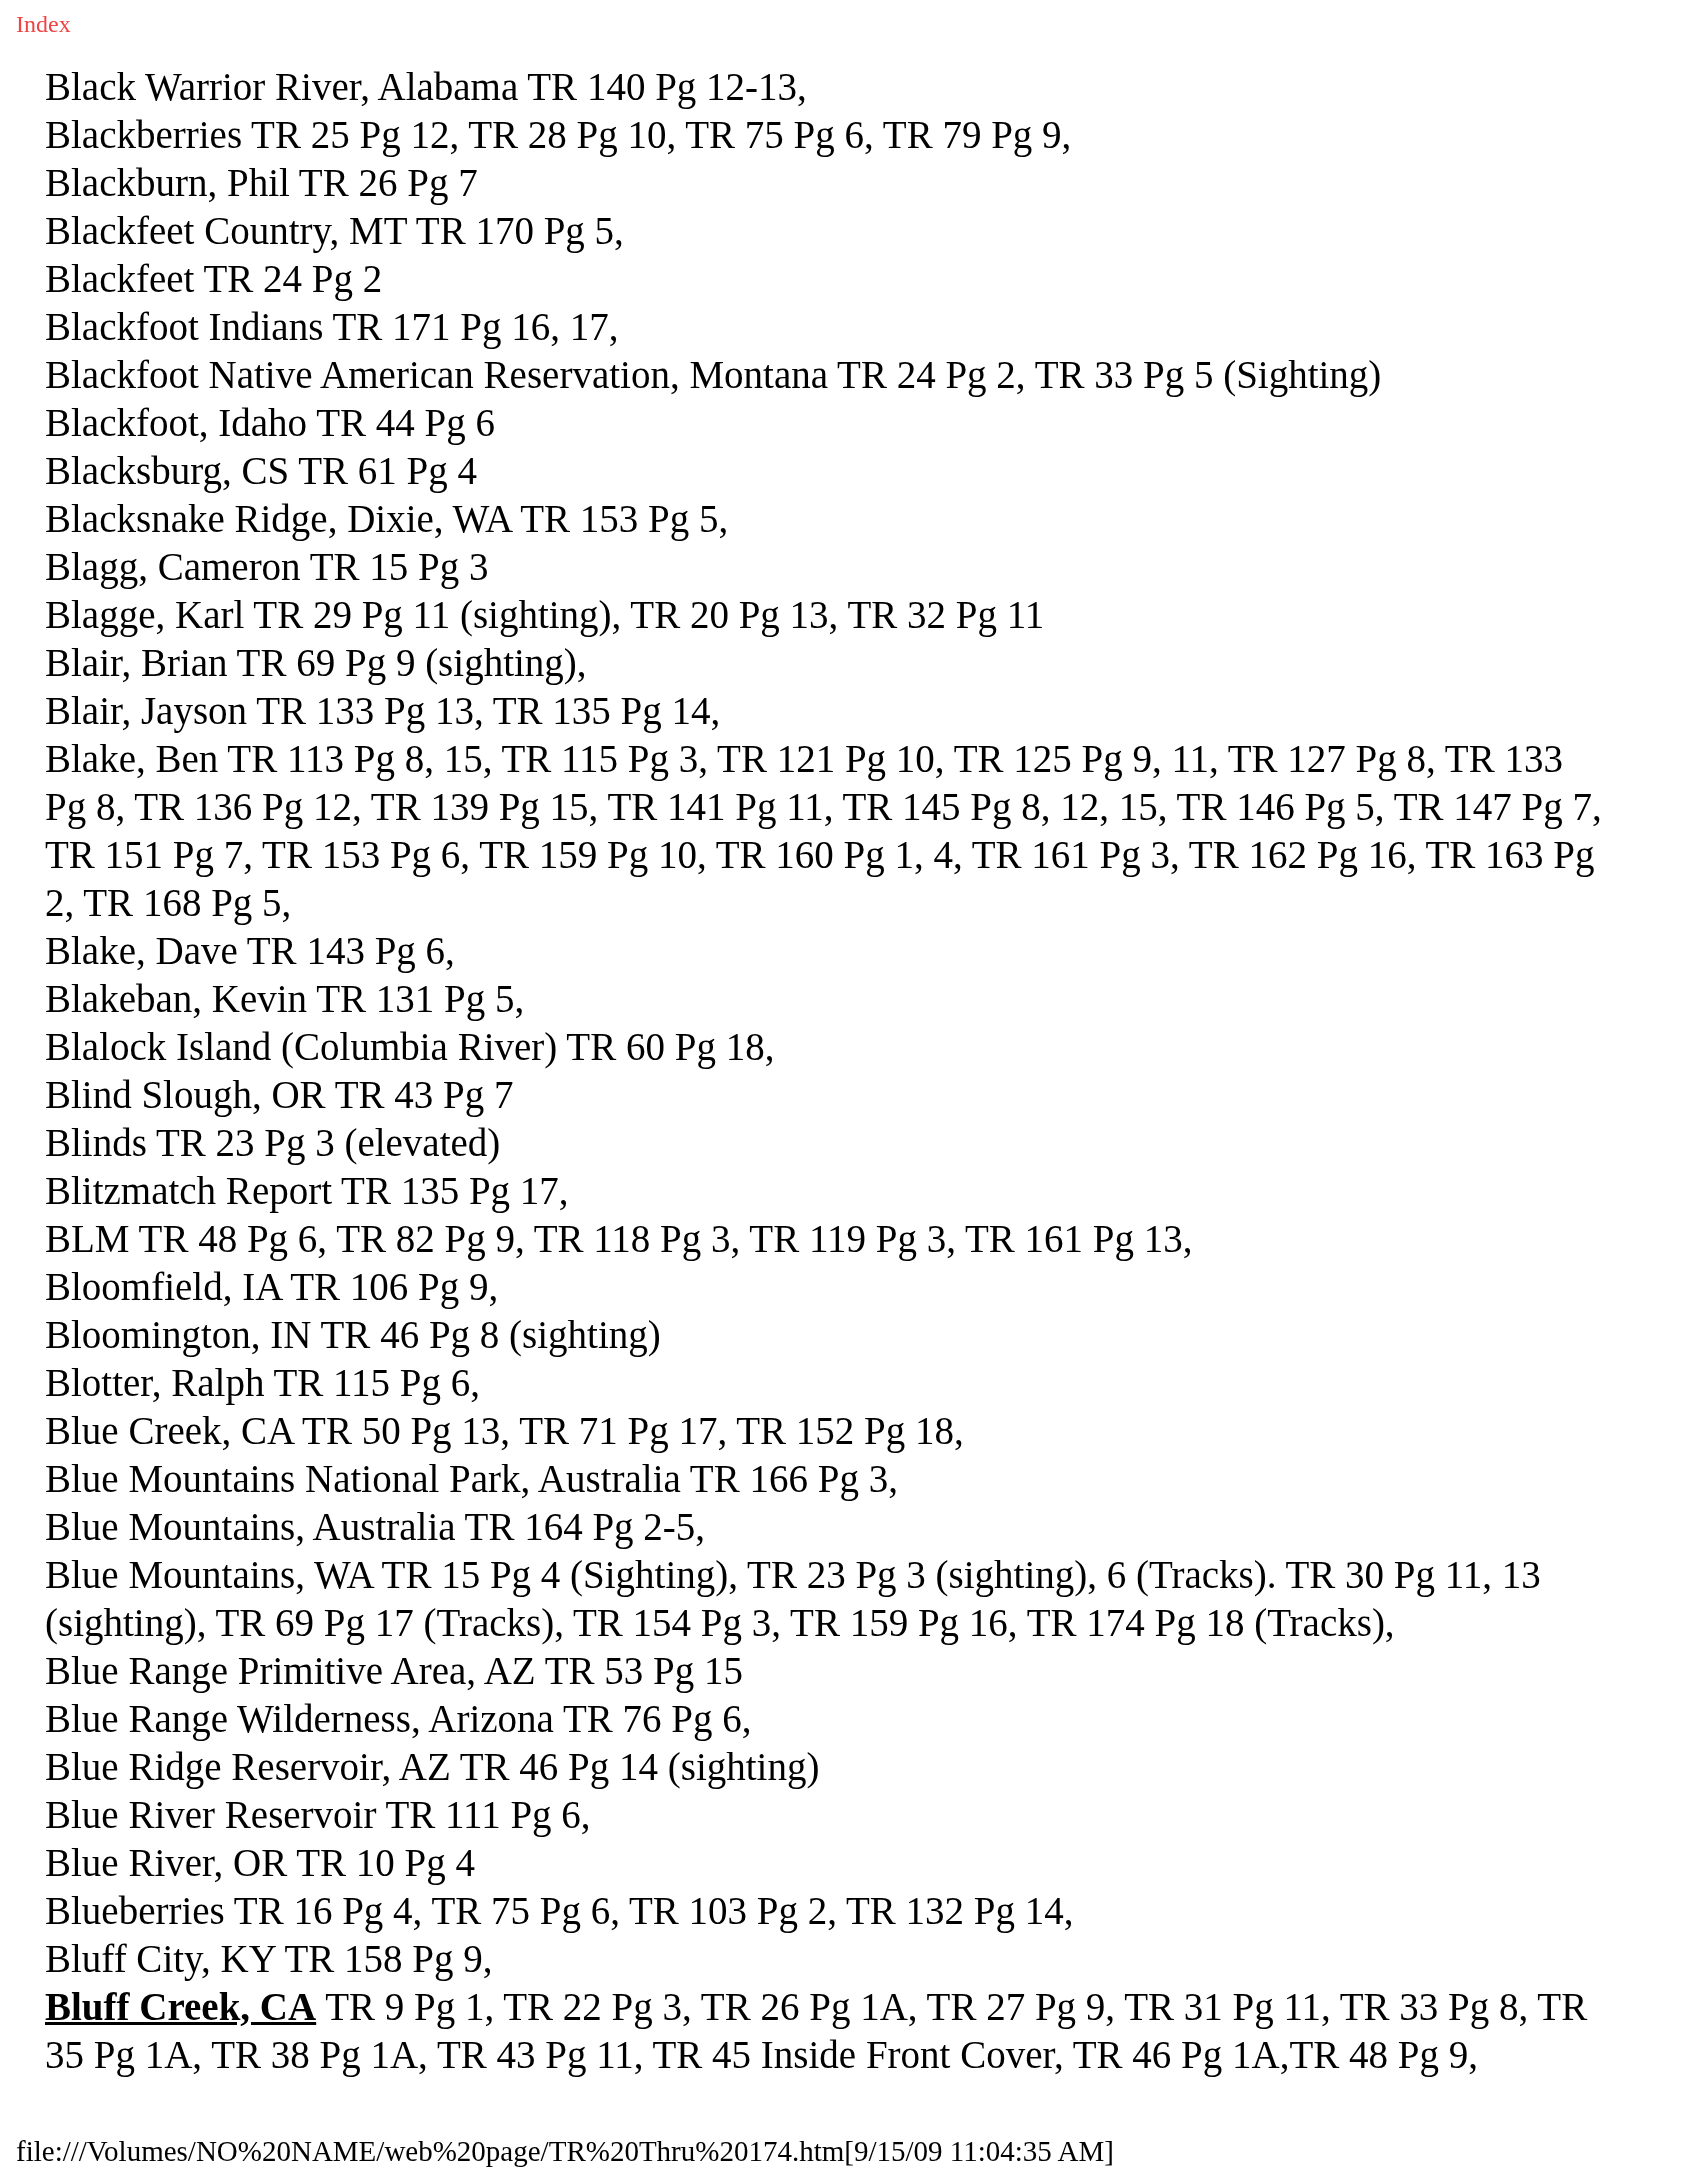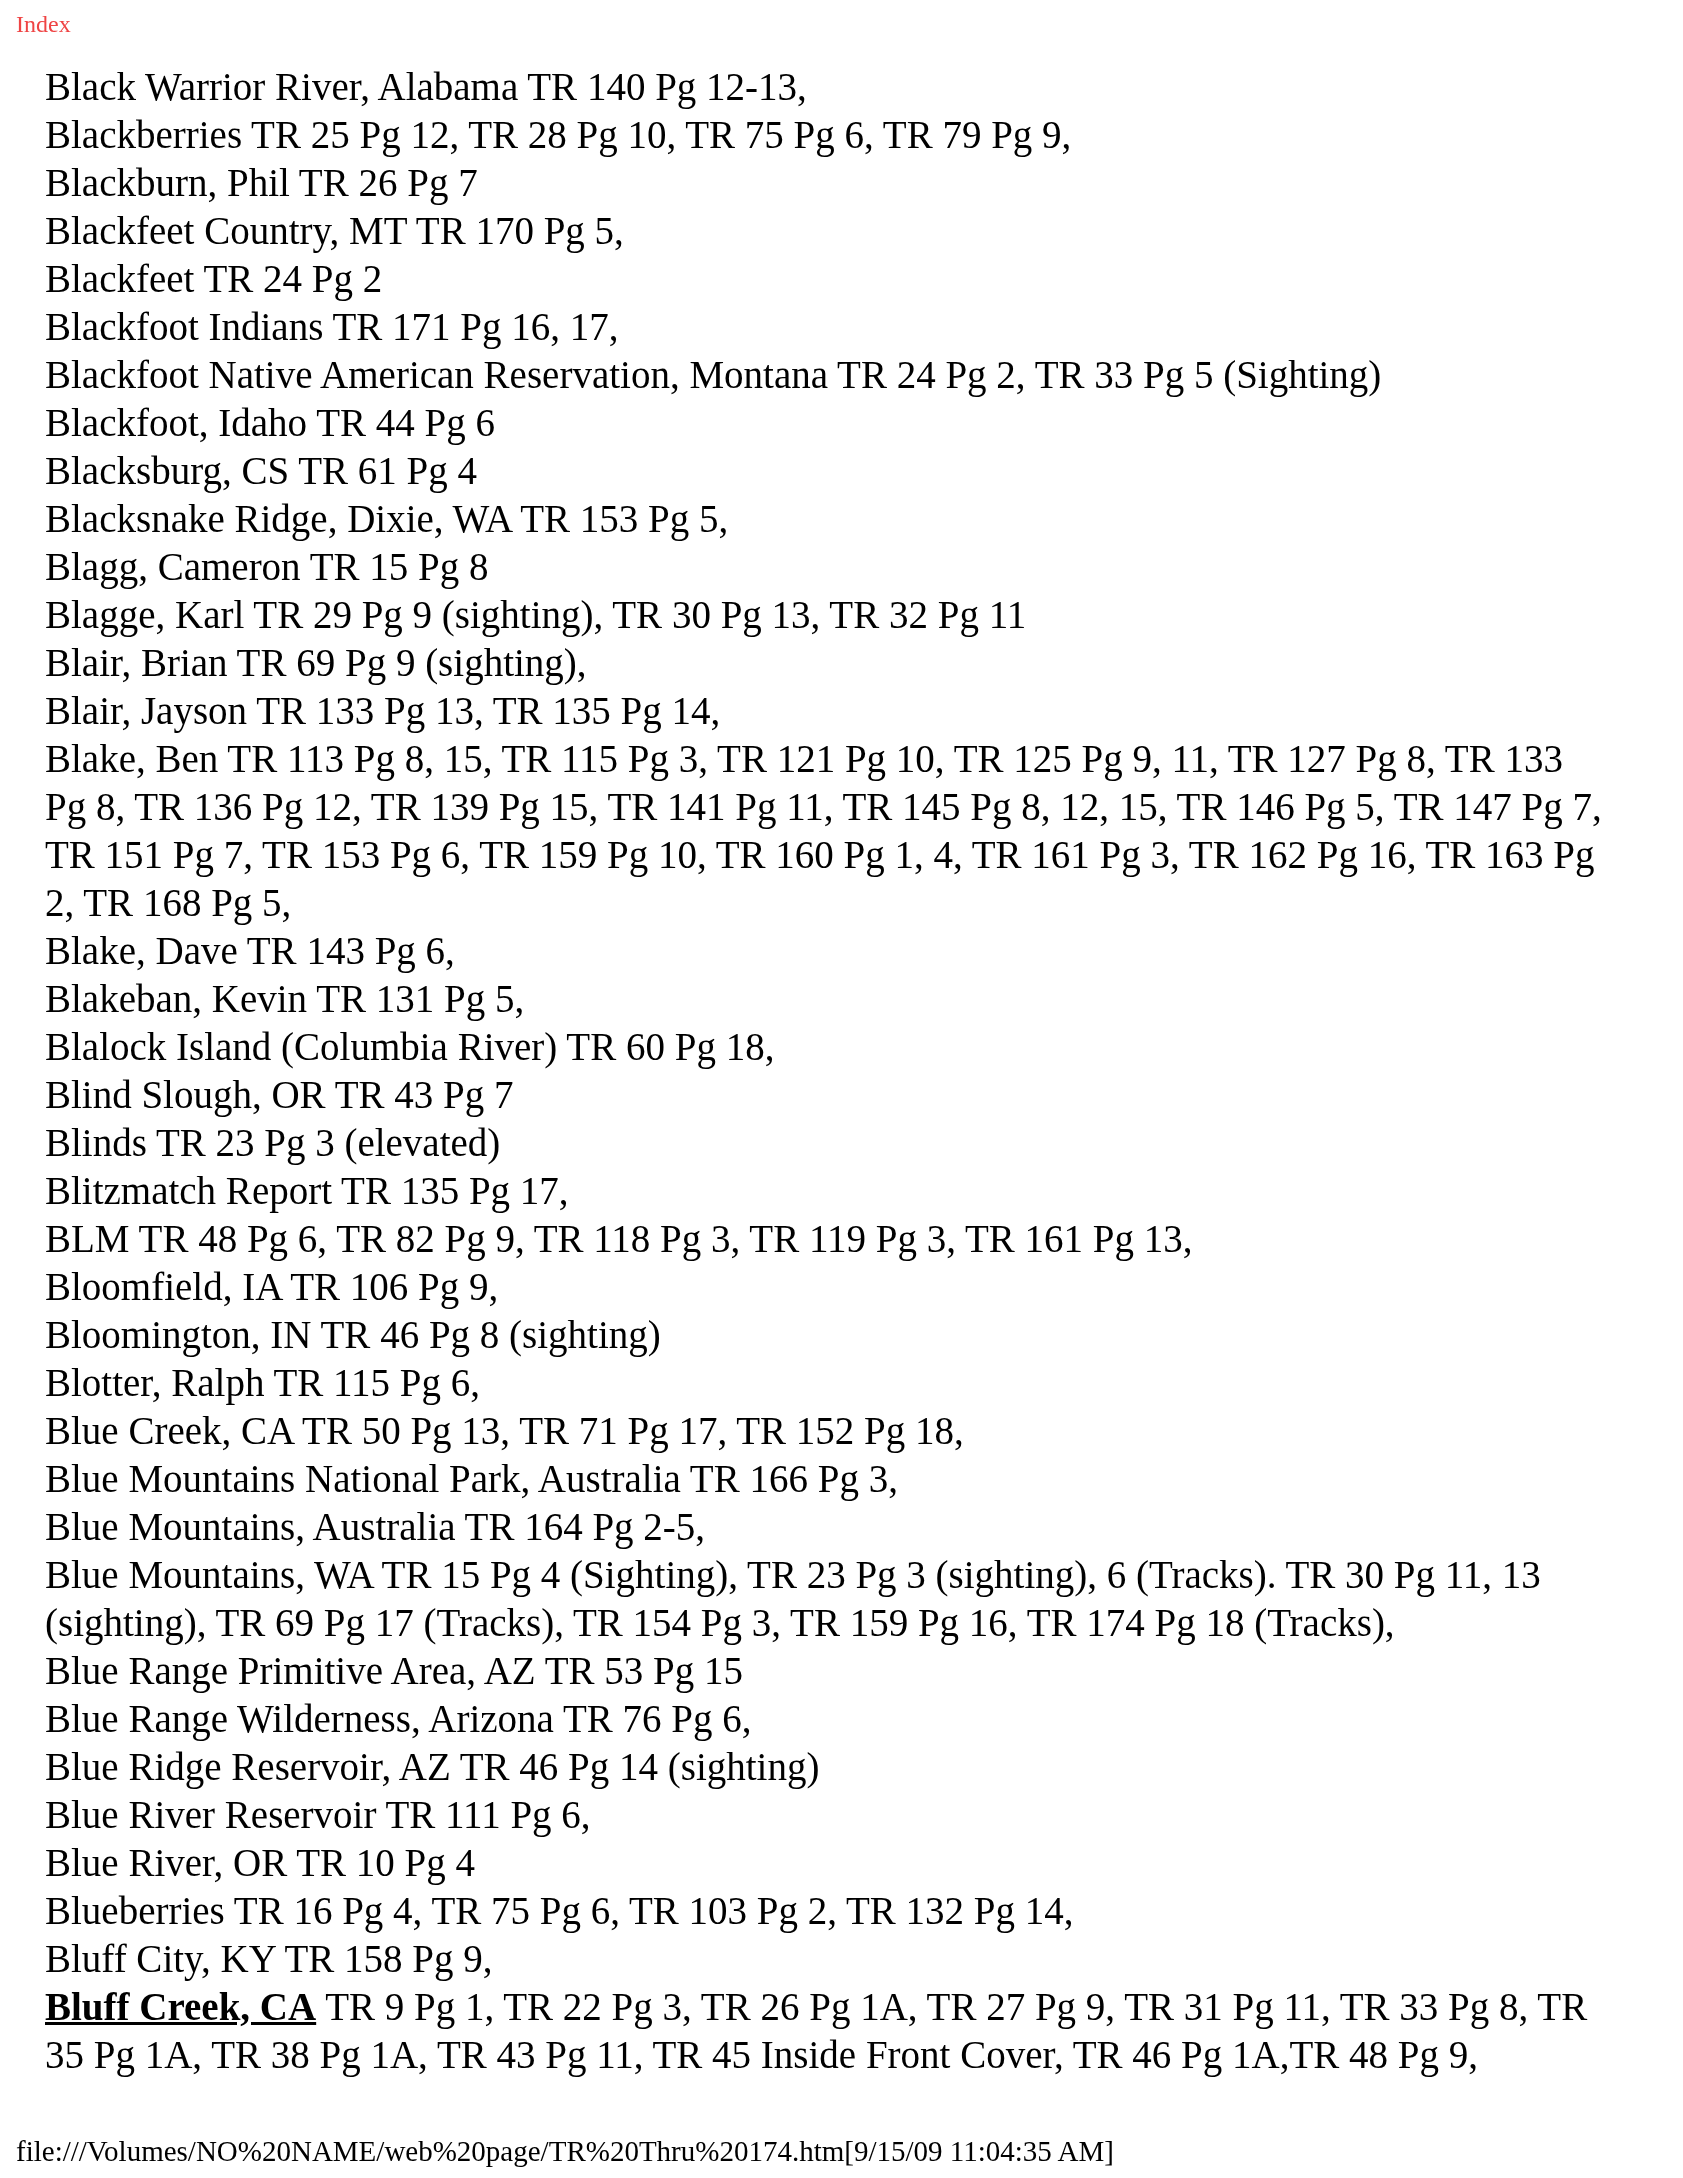--- a/index.html
+++ b/index.html
@@ -62,22 +62,22 @@
       <p class="entry">Black Warrior River, Alabama TR 140 Pg 12-13,</p>
       <p class="entry">Blackberries TR 25 Pg 12, TR 28 Pg 10, TR 75 Pg 6, TR 79 Pg 9,</p>
       <p class="entry">Blackburn, Phil TR 26 Pg 7</p>
       <p class="entry">Blackfeet Country, MT TR 170 Pg 5,</p>
       <p class="entry">Blackfeet TR 24 Pg 2</p>
       <p class="entry">Blackfoot Indians TR 171 Pg 16, 17,</p>
       <p class="entry">Blackfoot Native American Reservation, Montana TR 24 Pg 2, TR 33 Pg 5 (Sighting)</p>
       <p class="entry">Blackfoot, Idaho TR 44 Pg 6</p>
       <p class="entry">Blacksburg, CS TR 61 Pg 4</p>
       <p class="entry">Blacksnake Ridge, Dixie, WA TR 153 Pg 5,</p>
-      <p class="entry">Blagg, Cameron TR 15 Pg 8</p>
-      <p class="entry">Blagge, Karl TR 29 Pg 9 (sighting), TR 30 Pg 13, TR 32 Pg 11</p>
+      <p class="entry">Blagg, Cameron TR 15 Pg 3</p>
+      <p class="entry">Blagge, Karl TR 29 Pg 11 (sighting), TR 20 Pg 13, TR 32 Pg 11</p>
       <p class="entry">Blair, Brian TR 69 Pg 9 (sighting),</p>
       <p class="entry">Blair, Jayson TR 133 Pg 13, TR 135 Pg 14,</p>
       <p class="entry">Blake, Ben TR 113 Pg 8, 15, TR 115 Pg 3, TR 121 Pg 10, TR 125 Pg 9, 11, TR 127 Pg 8, TR 133 Pg 8, TR 136 Pg 12, TR 139 Pg 15, TR 141 Pg 11, TR 145 Pg 8, 12, 15, TR 146 Pg 5, TR 147 Pg 7, TR 151 Pg 7, TR 153 Pg 6, TR 159 Pg 10, TR 160 Pg 1, 4, TR 161 Pg 3, TR 162 Pg 16, TR 163 Pg 2, TR 168 Pg 5,</p>
       <p class="entry">Blake, Dave TR 143 Pg 6,</p>
       <p class="entry">Blakeban, Kevin TR 131 Pg 5,</p>
       <p class="entry">Blalock Island (Columbia River) TR 60 Pg 18,</p>
       <p class="entry">Blind Slough, OR TR 43 Pg 7</p>
       <p class="entry">Blinds TR 23 Pg 3 (elevated)</p>
       <p class="entry">Blitzmatch Report TR 135 Pg 17,</p>
       <p class="entry">BLM TR 48 Pg 6, TR 82 Pg 9, TR 118 Pg 3, TR 119 Pg 3, TR 161 Pg 13,</p>

